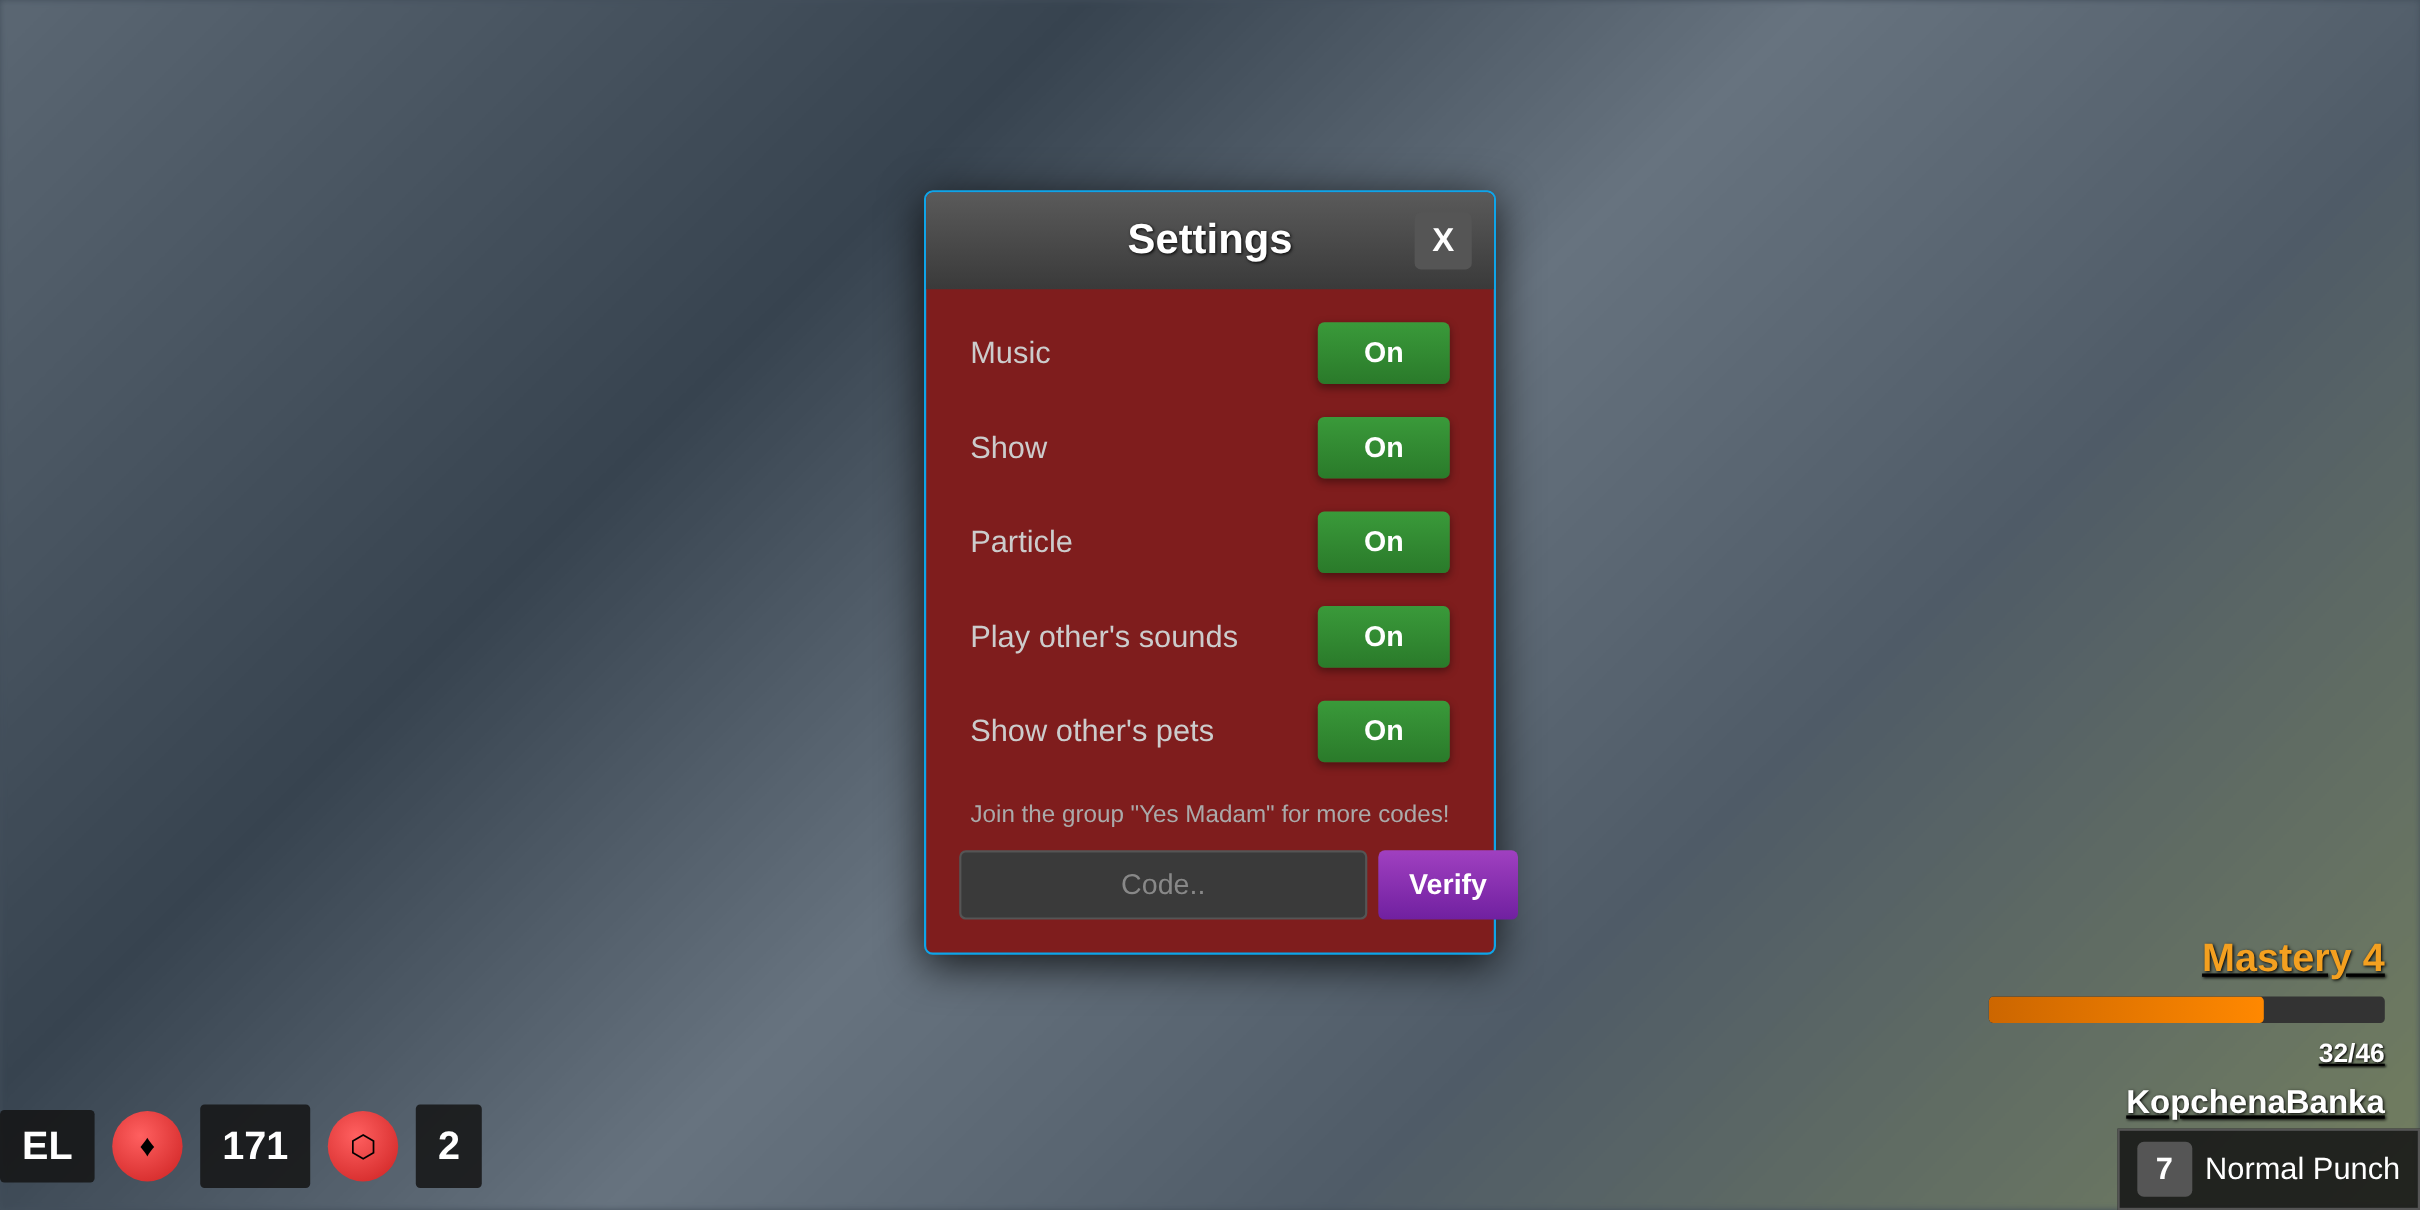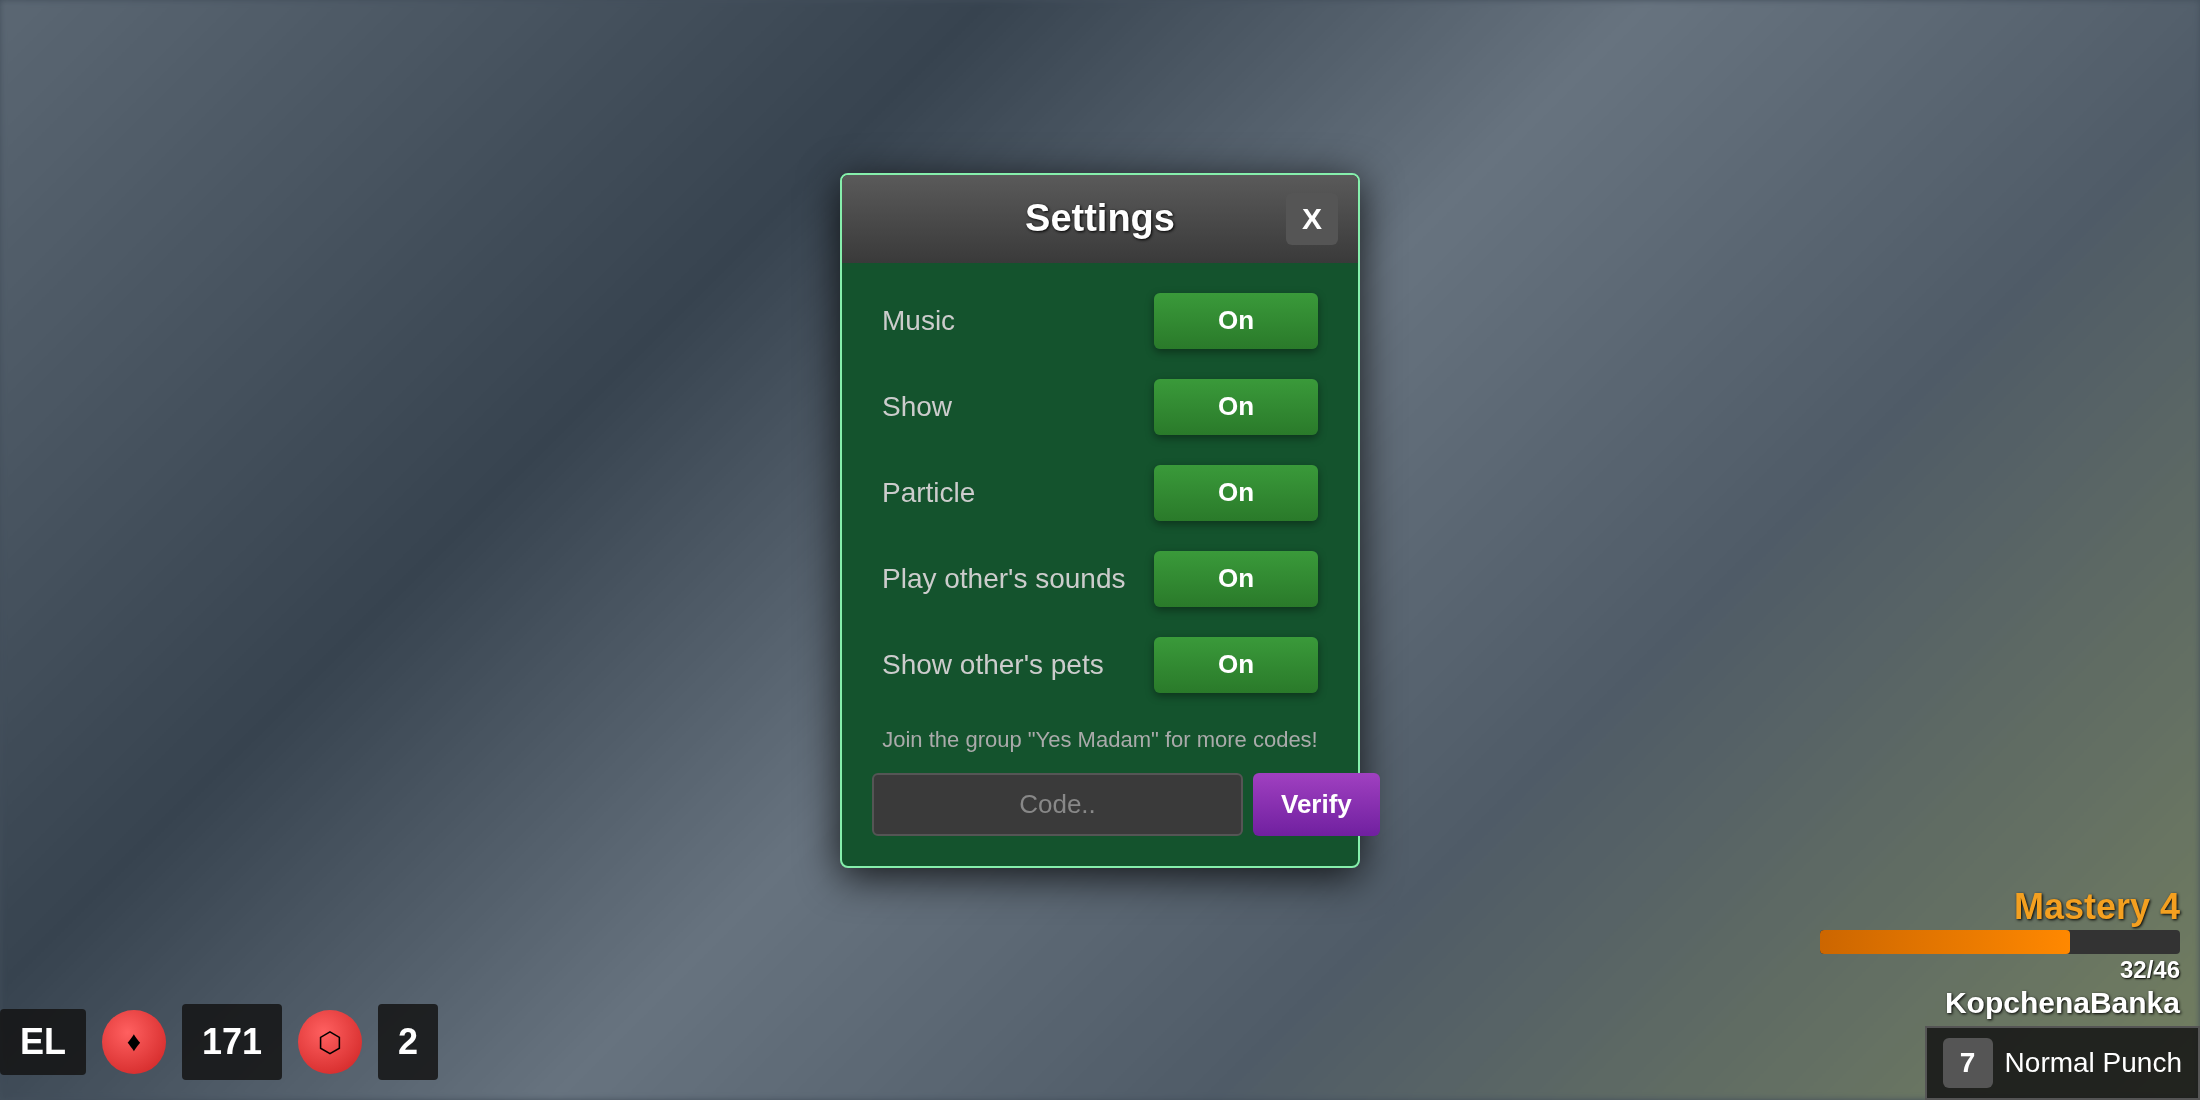--- a/index.html
+++ b/index.html
@@ -135,22 +135,22 @@
     .modal-overlay {
       position: absolute;
       inset: 0;
       display: flex;
       align-items: center;
       justify-content: center;
     }
 
     
     .settings-dialog {
-      background: #14532d;
-      border: 2px solid #86efac;
+      background: #7f1d1d;
+      border: 2px solid #0ea5e9;
       border-radius: 8px;
       width: 520px;
       padding: 0 0 30px 0;
       box-shadow: 0 8px 40px rgba(0,0,0,0.8);
       position: relative;
       margin-top: -60px;
     }
 
     .settings-header {
       display: flex;
@@ -206,21 +206,21 @@
       font-size: 28px;
     }
 
     .toggle-on {
       background: linear-gradient(180deg, #3a9a3a 0%, #2a7a2a 100%);
       color: #fff;
       font-size: 26px;
       font-weight: bold;
       border: none;
       border-radius: 6px;
-      width: 164px;
+      width: 120px;
       height: 56px;
       cursor: pointer;
       display: flex;
       align-items: center;
       justify-content: center;
       box-shadow: 0 3px 8px rgba(0,0,0,0.4);
     }
 
     .group-promo {
       color: #aaa;
@@ -260,25 +260,26 @@
       border-radius: 6px;
       padding: 14px 28px;
       cursor: pointer;
       white-space: nowrap;
     }
 
     
     .mastery-panel {
       position: absolute;
       bottom: 80px;
-      right: 20px;
+      right: 32px;
       display: flex;
       flex-direction: column;
       align-items: flex-end;
-      gap: 2px;
+      gap: 14px;
+      text-decoration: underline;
     }
   </style>
 </head>
 <body>
 
 <div class="bg"></div>
 <div class="bg-overlay"></div>
 
 <div class="hud-bottom-left">
   <div class="hud-level">

